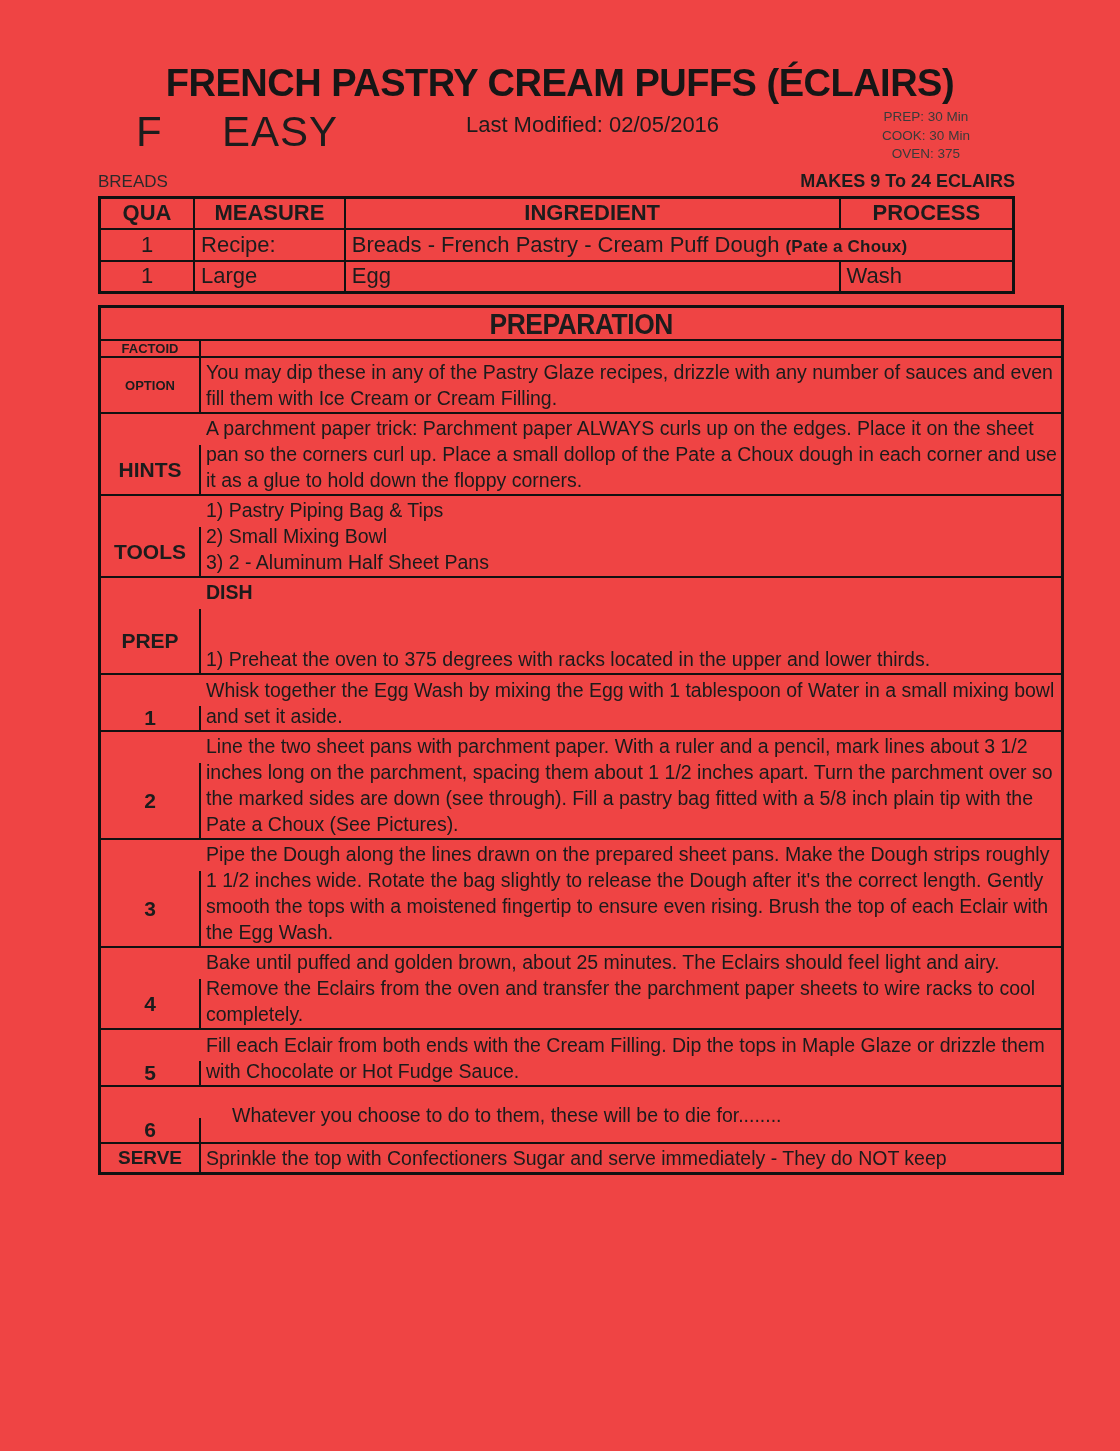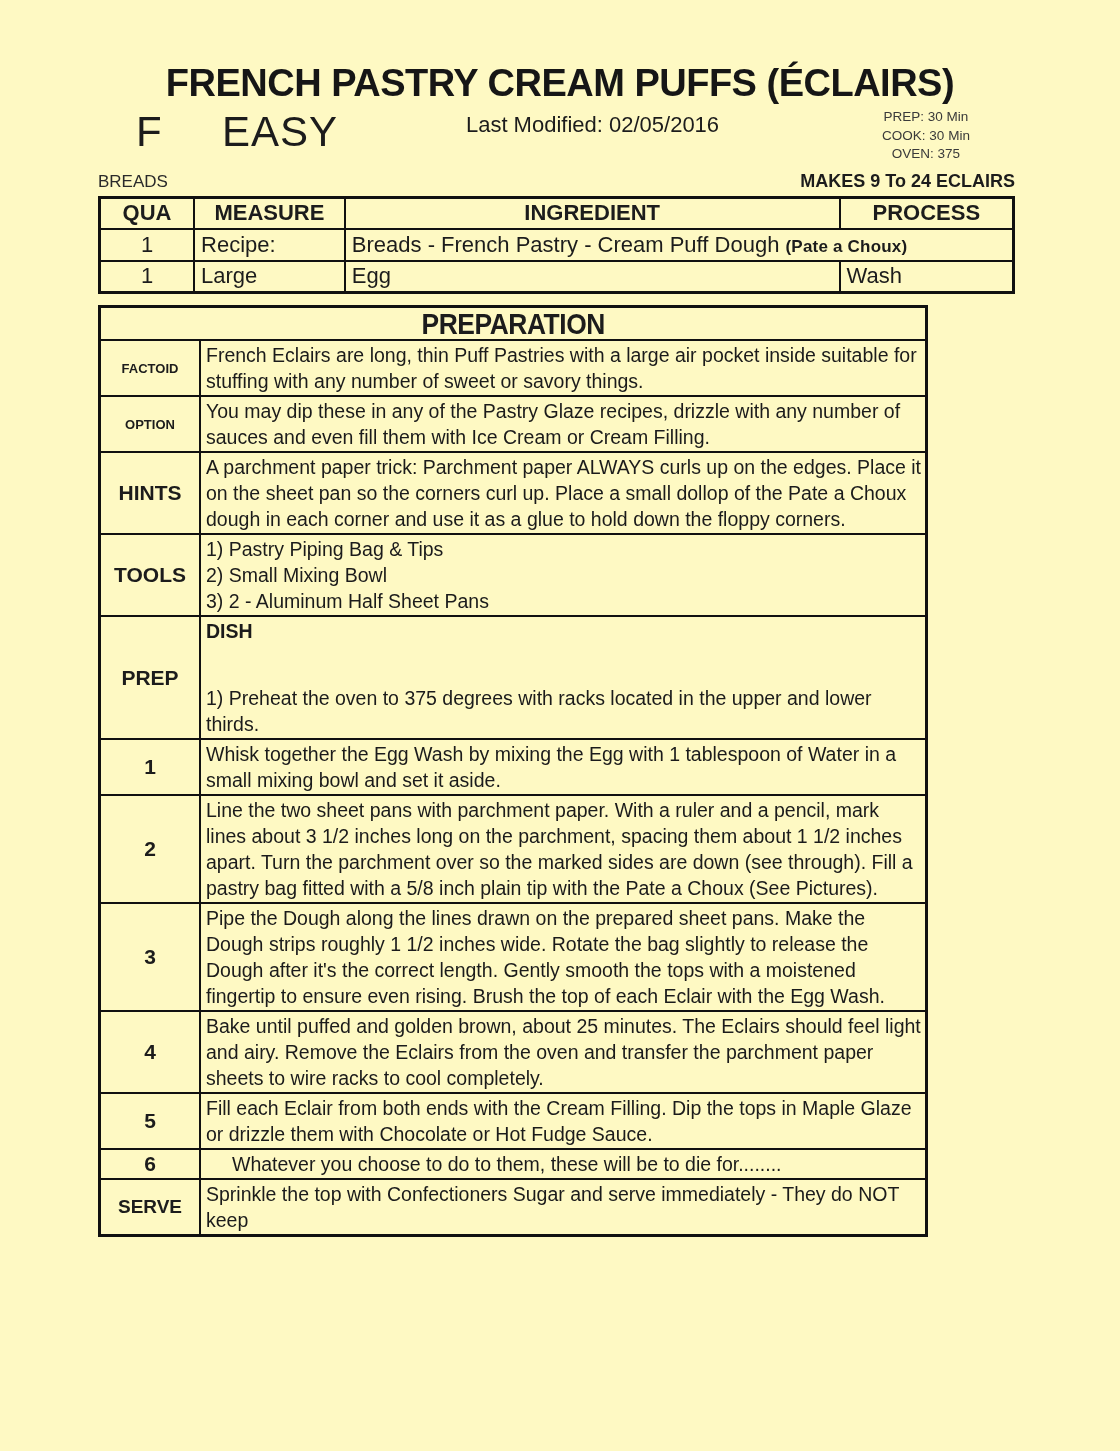--- a/index.html
+++ b/index.html
@@ -4,21 +4,21 @@
 <style>
   * { margin: 0; padding: 0; box-sizing: border-box; }
   html, body { background: #ffffff; }
   body {
     width: 1120px; height: 1451px;
     position: relative;
     font-family: "Liberation Sans", "DejaVu Sans", sans-serif;
     color: #1c1c1c;
     -webkit-font-smoothing: antialiased;
   }
-  .page { position: absolute; inset: 0; background: #fef9c3; }
+  .page { position: absolute; inset: 0; background: #ef4444; }
 
   
   .title {
     position: absolute; top: 62px; left: 0; width: 100%;
     text-align: center; font-size: 38px; font-weight: bold;
     letter-spacing: -0.5px; color: #161616;
   }
   .letter-f { position: absolute; top: 108px; left: 136px; font-size: 42px; font-weight: 400; }
   .easy     { position: absolute; top: 108px; left: 222px; font-size: 42px; font-weight: 400; letter-spacing: 1px; }
   .modified {
@@ -43,41 +43,41 @@
     border: 3px solid #111;
   }
   .ing-table td, .ing-table th { border: 2px solid #111; padding: 0 6px; overflow: hidden; white-space: nowrap; }
   .ing-table th { height: 31px; font-size: 22px; font-weight: bold; text-align: center; }
   .ing-table td { height: 32px; font-size: 22px; font-weight: 400; text-align: left; }
   .ing-table td.cqua { text-align: center; }
   .ing-note { font-size: 17px; font-weight: bold; letter-spacing: 0.2px; }
 
   
   .prep-table {
-    position: absolute; top: 305px; left: 98px; width: 830px;
+    position: absolute; top: 305px; left: 98px; width: 966px;
     border: 3px solid #111;
   }
   .prep-title-row {
     border-bottom: 2px solid #111; height: 33px;
     display: flex; align-items: center; justify-content: center;
   }
   .prep-title-row .t {
     font-size: 30px; font-weight: bold; letter-spacing: -0.5px;
     transform: scaleX(0.88); display: inline-block;
   }
   .prow { display: flex; border-bottom: 2px solid #111; }
   .prow:last-child { border-bottom: none; }
   .plabel {
     width: 100px; flex: 0 0 100px; border-right: 2px solid #111;
     display: flex; align-items: center; justify-content: center;
     font-weight: bold; text-align: center;
   }
   .plabel.sm { font-size: 13px; }
   .plabel.md { font-size: 19px; }
-  .plabel.lg { font-size: 21px; }
+  .plabel.lg { font-size: 21px; margin-top: 31px; }
   .ptext {
     flex: 1 1 auto; padding: 1px 2px 1px 5px;
     font-size: 19.5px; line-height: 26px; color: #1b1b1b;
     display: flex; flex-direction: column; justify-content: center;
   }
   .ptext .bold-line { font-weight: bold; }
   .mh54 { min-height: 54px; }  .mh53 { min-height: 53px; }
   .mh78 { min-height: 78px; }  .mh52 { min-height: 52px; gap: 41px; }
   .mh104 { min-height: 104px; } .mh105 { min-height: 105px; }
   .mh79 { min-height: 79px; }  .mh26 { min-height: 26px; padding-left: 31px; }
@@ -133,23 +133,20 @@
   </tbody>
     </table>
 
   <div class="prep-table">
     <div class="prep-title-row">
       <span class="t">PREPARATION</span>
     </div>
 
     <div class="prow">
       <div class="plabel sm">FACTOID</div>
-      <div class="ptext mh54">
-        <div>French Eclairs are long, thin Puff Pastries with a large air pocket inside suitable for stuffing with any number of sweet or savory things.</div>
-      </div>
     </div>
 
     <div class="prow">
       <div class="plabel sm">OPTION</div>
       <div class="ptext mh53">
         <div>You may dip these in any of the Pastry Glaze recipes, drizzle with any number of sauces and even fill them with Ice Cream or Cream Filling.</div>
       </div>
     </div>
 
     <div class="prow">

